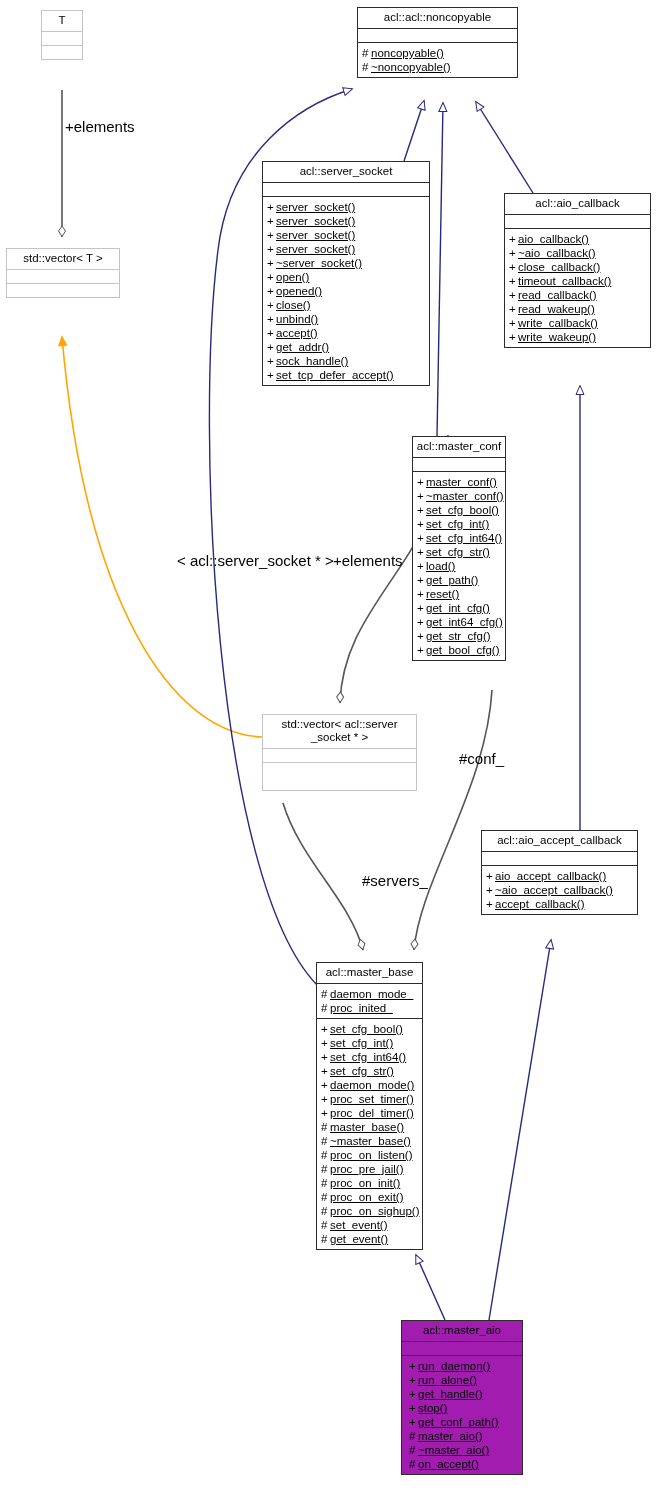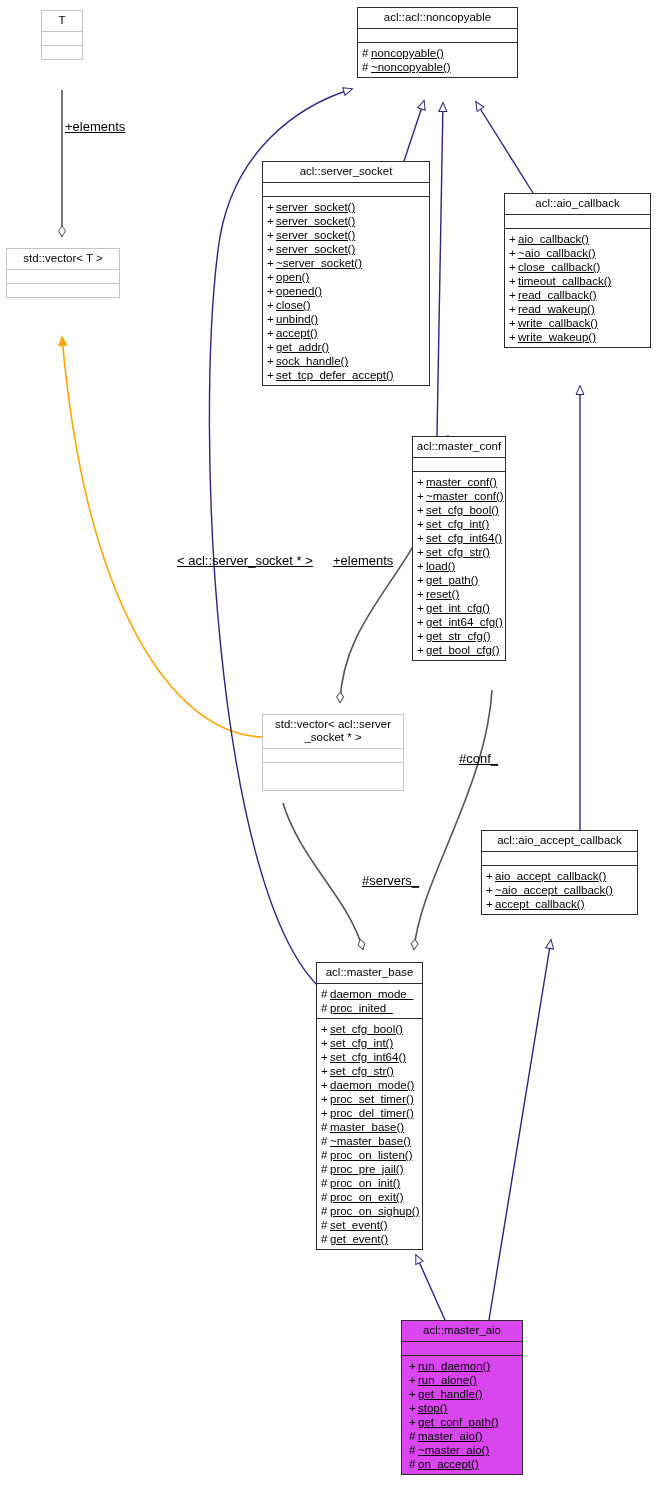--- a/index.html
+++ b/index.html
@@ -7,42 +7,42 @@
     width:661px;height:1508px;
     font-family:"Liberation Sans","DejaVu Sans",sans-serif;
     position:relative;overflow:hidden;
   }
   #canvas{position:absolute;left:0;top:0;width:661px;height:1508px;}
   svg#edges{position:absolute;left:0;top:0;width:661px;height:1508px;pointer-events:none;}
 
   .node{position:absolute;box-sizing:border-box;background:#ffffff;}
   .node.dark{border:1px solid #2c2c2c;}
   .node.light{border:1px solid #c4c4c4;}
-  .node.hl{background:#d946ef;border:1px solid #2c2c2c;}
+  .node.hl{background:#a21caf;border:1px solid #2c2c2c;}
 
   .ncompart{box-sizing:border-box;}
   .node.dark > .ncompart + .ncompart{border-top:1px solid #2c2c2c;}
   .node.light > .ncompart + .ncompart{border-top:1px solid #c4c4c4;}
   .node.hl > .ncompart + .ncompart{border-top:1px solid #2c2c2c;padding-left:7px;}
 
   .ntitle{
     text-align:center;font-size:11.5px;color:#000;
     padding:3px 3px 4px 3px;line-height:13px;
   }
   .nempty{height:14px;}
   .nrows{padding:3px 2px 3px 4px;text-decoration:underline;}
   .nrow{
     font-size:11.5px;color:#000;line-height:14px;
     white-space:nowrap;
   }
   .nrow .vis{display:inline-block;width:9px;}
 
   .elabel{
-    position:absolute;font-size:13px;color:#000;
-    white-space:nowrap;line-height:13px;text-decoration:underline;
+    position:absolute;font-size:15px;color:#000;
+    white-space:nowrap;line-height:13px;
   }
 </style>
 </head>
 <body>
 
 <div id="canvas">
 
   <svg id="edges" viewBox="0 0 661 1508">
     <defs>
       <marker id="hollow-tri" markerWidth="12" markerHeight="12" refX="9.5" refY="5" orient="auto" markerUnits="userSpaceOnUse">
@@ -174,21 +174,21 @@
       <div class="nrow"><span class="vis">+</span><span>load()</span></div>
       <div class="nrow"><span class="vis">+</span><span>get_path()</span></div>
       <div class="nrow"><span class="vis">+</span><span>reset()</span></div>
       <div class="nrow"><span class="vis">+</span><span>get_int_cfg()</span></div>
       <div class="nrow"><span class="vis">+</span><span>get_int64_cfg()</span></div>
       <div class="nrow"><span class="vis">+</span><span>get_str_cfg()</span></div>
       <div class="nrow"><span class="vis">+</span><span>get_bool_cfg()</span></div>
     </div>
   </div>
 
-  <div class="node light" style="left:262px;top:714px;width:142px;">
+  <div class="node light" style="left:262px;top:714px;width:155px;">
     <div class="ncompart ntitle">
       <span>std::vector&lt; acl::server</span><br>
       <span>_socket * &gt;</span>
     </div>
     <div class="ncompart nempty"></div>
     <div class="ncompart" style="height:28px;"></div>
   </div>
 
   <div class="node dark" style="left:481px;top:830px;width:157px;">
     <div class="ncompart ntitle">acl::aio_accept_callback</div>

